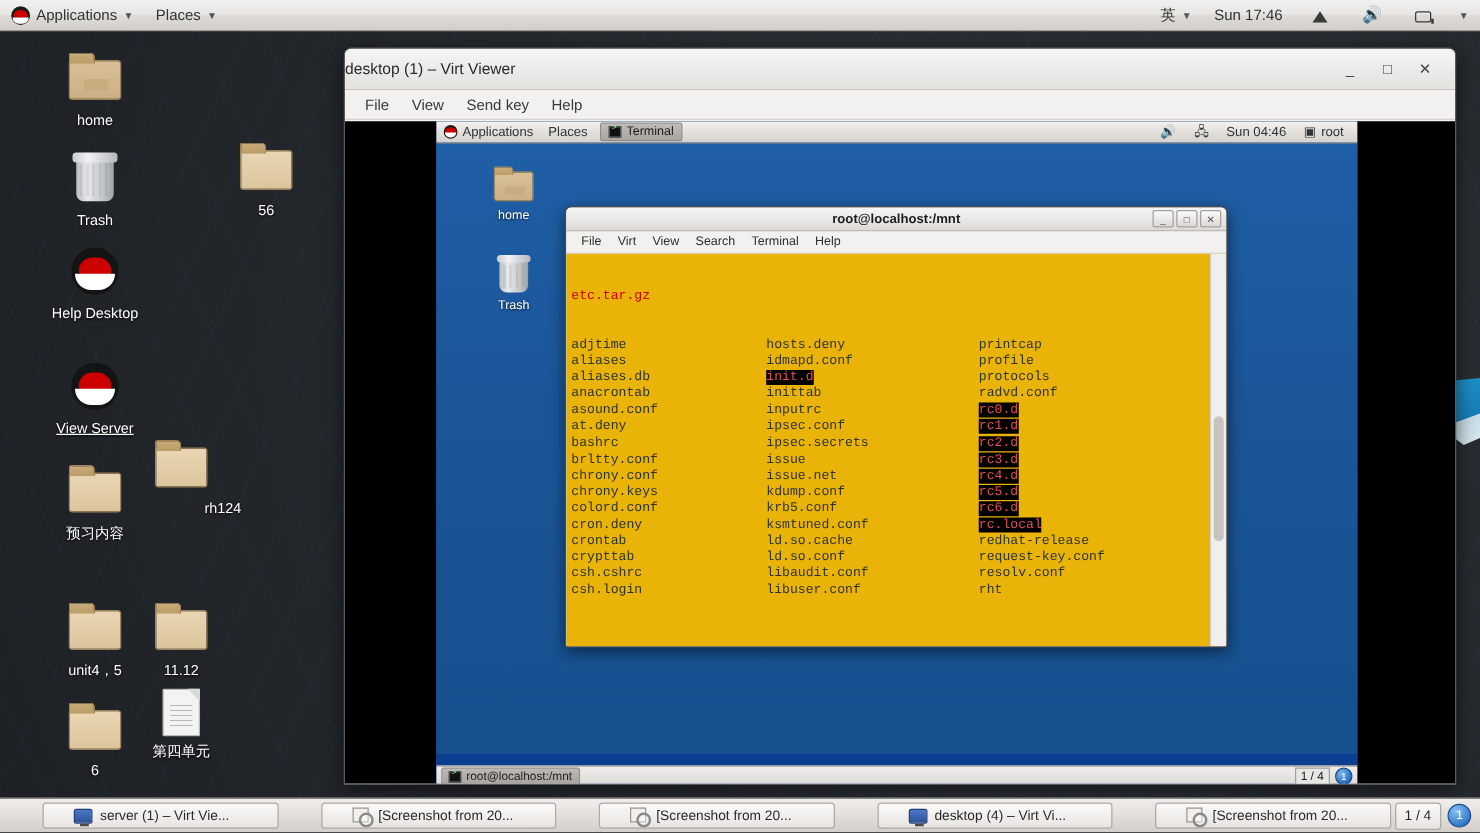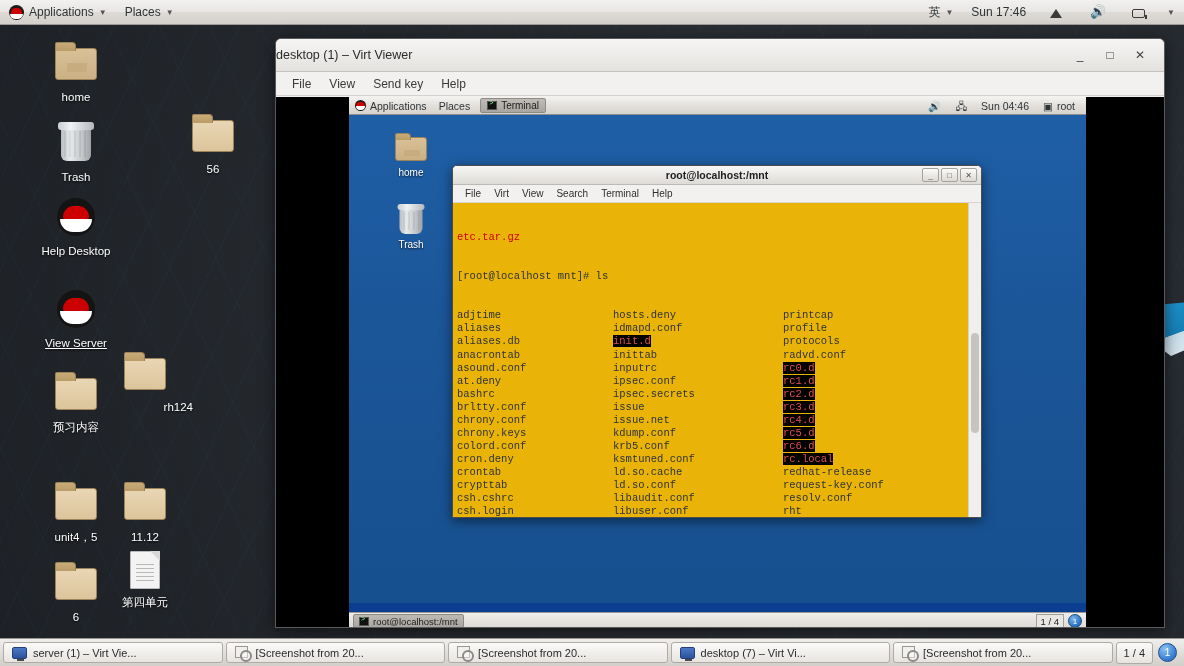--- a/index.html
+++ b/index.html
@@ -327,25 +327,26 @@
   
   #taskbar {
     position:absolute; left:0; bottom:0; width:1184px; height:28px;
     background: linear-gradient(to bottom,#f0eeeb 0%, #e2dfdb 50%, #d2cfca 100%);
     border-top:1px solid #9b9792;
     display:flex; align-items:center; gap:3px; padding:0 3px;
     font-size:11px; color:#2b2b2b;
   }
   .task-btn {
     display:flex; align-items:center; gap:6px;
-    height:21px; padding:0 8px;
+    height:21px; padding:0 24px;
     border:1px solid #aeaba6; border-radius:3px;
     background: linear-gradient(to bottom,#fbfaf9,#e7e4e0);
     white-space:nowrap; overflow:hidden;
     min-width:0;
+    margin-left:31px;
   }
   .task-btn.flex { flex:1 1 0; }
   .tb-label { overflow:hidden; text-overflow:ellipsis; white-space:nowrap; }
 
   .ico-monitor {
     width:15px; height:12px; flex:0 0 auto; position:relative;
     background: linear-gradient(to bottom,#4a78c8,#2d5398);
     border:1px solid #22407a; border-radius:2px;
   }
   .ico-monitor::after {
@@ -574,21 +575,20 @@
             <span class="tmenu">File</span>
             <span class="tmenu">Virt</span>
             <span class="tmenu">View</span>
             <span class="tmenu">Search</span>
             <span class="tmenu">Terminal</span>
             <span class="tmenu">Help</span>
           </div>
           <div id="term-body">
             <div id="term-text">
               <div class="t-red">etc.tar.gz</div>
-              <div>[root@localhost mnt]# ls</div>
               <div id="term-listing"><div class="t-row"><div class="t-col1"><span>adjtime</span></div><div class="t-col2"><span>hosts.deny</span></div><div class="t-col3"><span>printcap</span></div></div><div class="t-row"><div class="t-col1"><span>aliases</span></div><div class="t-col2"><span>idmapd.conf</span></div><div class="t-col3"><span>profile</span></div></div><div class="t-row"><div class="t-col1"><span>aliases.db</span></div><div class="t-col2"><span class="t-dirhl">init.d</span></div><div class="t-col3"><span>protocols</span></div></div><div class="t-row"><div class="t-col1"><span>anacrontab</span></div><div class="t-col2"><span>inittab</span></div><div class="t-col3"><span>radvd.conf</span></div></div><div class="t-row"><div class="t-col1"><span>asound.conf</span></div><div class="t-col2"><span>inputrc</span></div><div class="t-col3"><span class="t-dirhl">rc0.d</span></div></div><div class="t-row"><div class="t-col1"><span>at.deny</span></div><div class="t-col2"><span>ipsec.conf</span></div><div class="t-col3"><span class="t-dirhl">rc1.d</span></div></div><div class="t-row"><div class="t-col1"><span>bashrc</span></div><div class="t-col2"><span>ipsec.secrets</span></div><div class="t-col3"><span class="t-dirhl">rc2.d</span></div></div><div class="t-row"><div class="t-col1"><span>brltty.conf</span></div><div class="t-col2"><span>issue</span></div><div class="t-col3"><span class="t-dirhl">rc3.d</span></div></div><div class="t-row"><div class="t-col1"><span>chrony.conf</span></div><div class="t-col2"><span>issue.net</span></div><div class="t-col3"><span class="t-dirhl">rc4.d</span></div></div><div class="t-row"><div class="t-col1"><span>chrony.keys</span></div><div class="t-col2"><span>kdump.conf</span></div><div class="t-col3"><span class="t-dirhl">rc5.d</span></div></div><div class="t-row"><div class="t-col1"><span>colord.conf</span></div><div class="t-col2"><span>krb5.conf</span></div><div class="t-col3"><span class="t-dirhl">rc6.d</span></div></div><div class="t-row"><div class="t-col1"><span>cron.deny</span></div><div class="t-col2"><span>ksmtuned.conf</span></div><div class="t-col3"><span class="t-dirhl">rc.local</span></div></div><div class="t-row"><div class="t-col1"><span>crontab</span></div><div class="t-col2"><span>ld.so.cache</span></div><div class="t-col3"><span>redhat-release</span></div></div><div class="t-row"><div class="t-col1"><span>crypttab</span></div><div class="t-col2"><span>ld.so.conf</span></div><div class="t-col3"><span>request-key.conf</span></div></div><div class="t-row"><div class="t-col1"><span>csh.cshrc</span></div><div class="t-col2"><span>libaudit.conf</span></div><div class="t-col3"><span>resolv.conf</span></div></div><div class="t-row"><div class="t-col1"><span>csh.login</span></div><div class="t-col2"><span>libuser.conf</span></div><div class="t-col3"><span>rht</span></div></div></div>
             </div>
             <div id="term-scrollbar">
               <div id="term-thumb"></div>
             </div>
           </div>
         </div>
       </div>
 
       <div id="inner-bottom">
@@ -616,21 +616,21 @@
   <div class="task-btn flex">
     <span class="ico-shot"></span>
     <span class="tb-label">[Screenshot from 20...</span>
   </div>
   <div class="task-btn flex">
     <span class="ico-shot"></span>
     <span class="tb-label">[Screenshot from 20...</span>
   </div>
   <div class="task-btn flex">
     <span class="ico-monitor"></span>
-    <span class="tb-label">desktop (7) – Virt Vi...</span>
+    <span class="tb-label">desktop (4) – Virt Vi...</span>
   </div>
   <div class="task-btn flex">
     <span class="ico-shot"></span>
     <span class="tb-label">[Screenshot from 20...</span>
   </div>
   <div id="tb-right">
     <span class="tb-ws">1 / 4</span>
     <span class="tb-circle">1</span>
   </div>
 </div>

